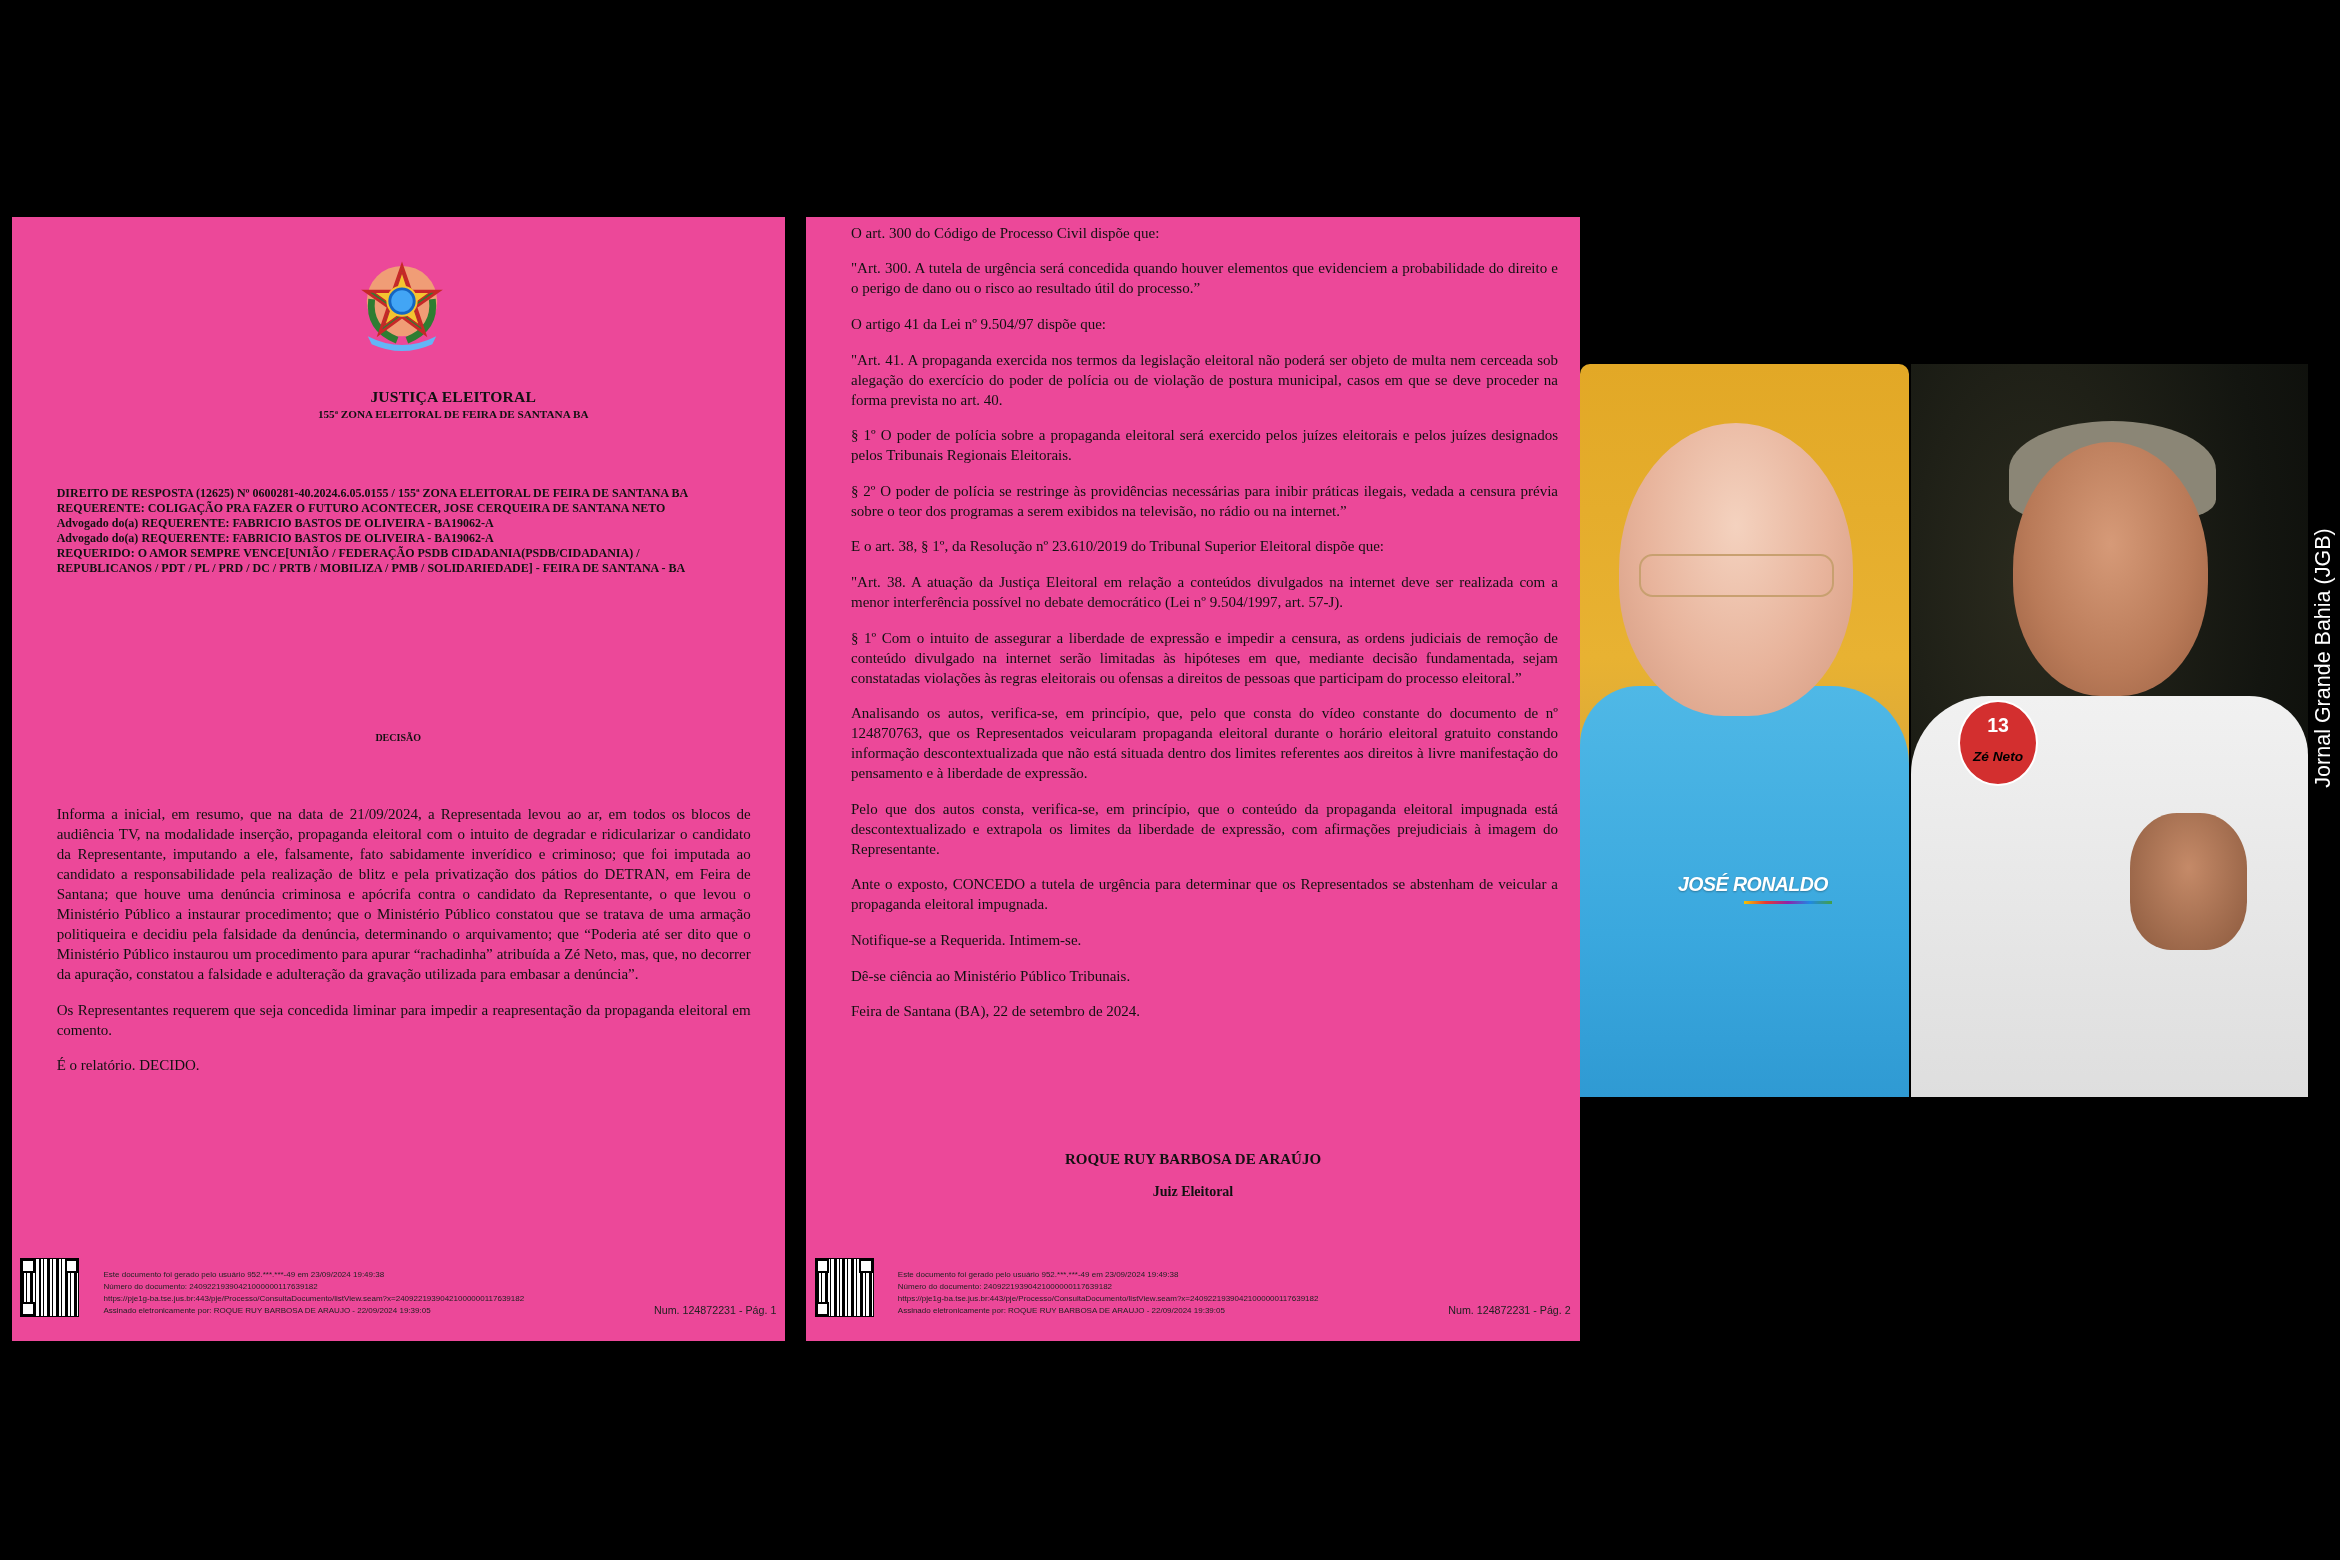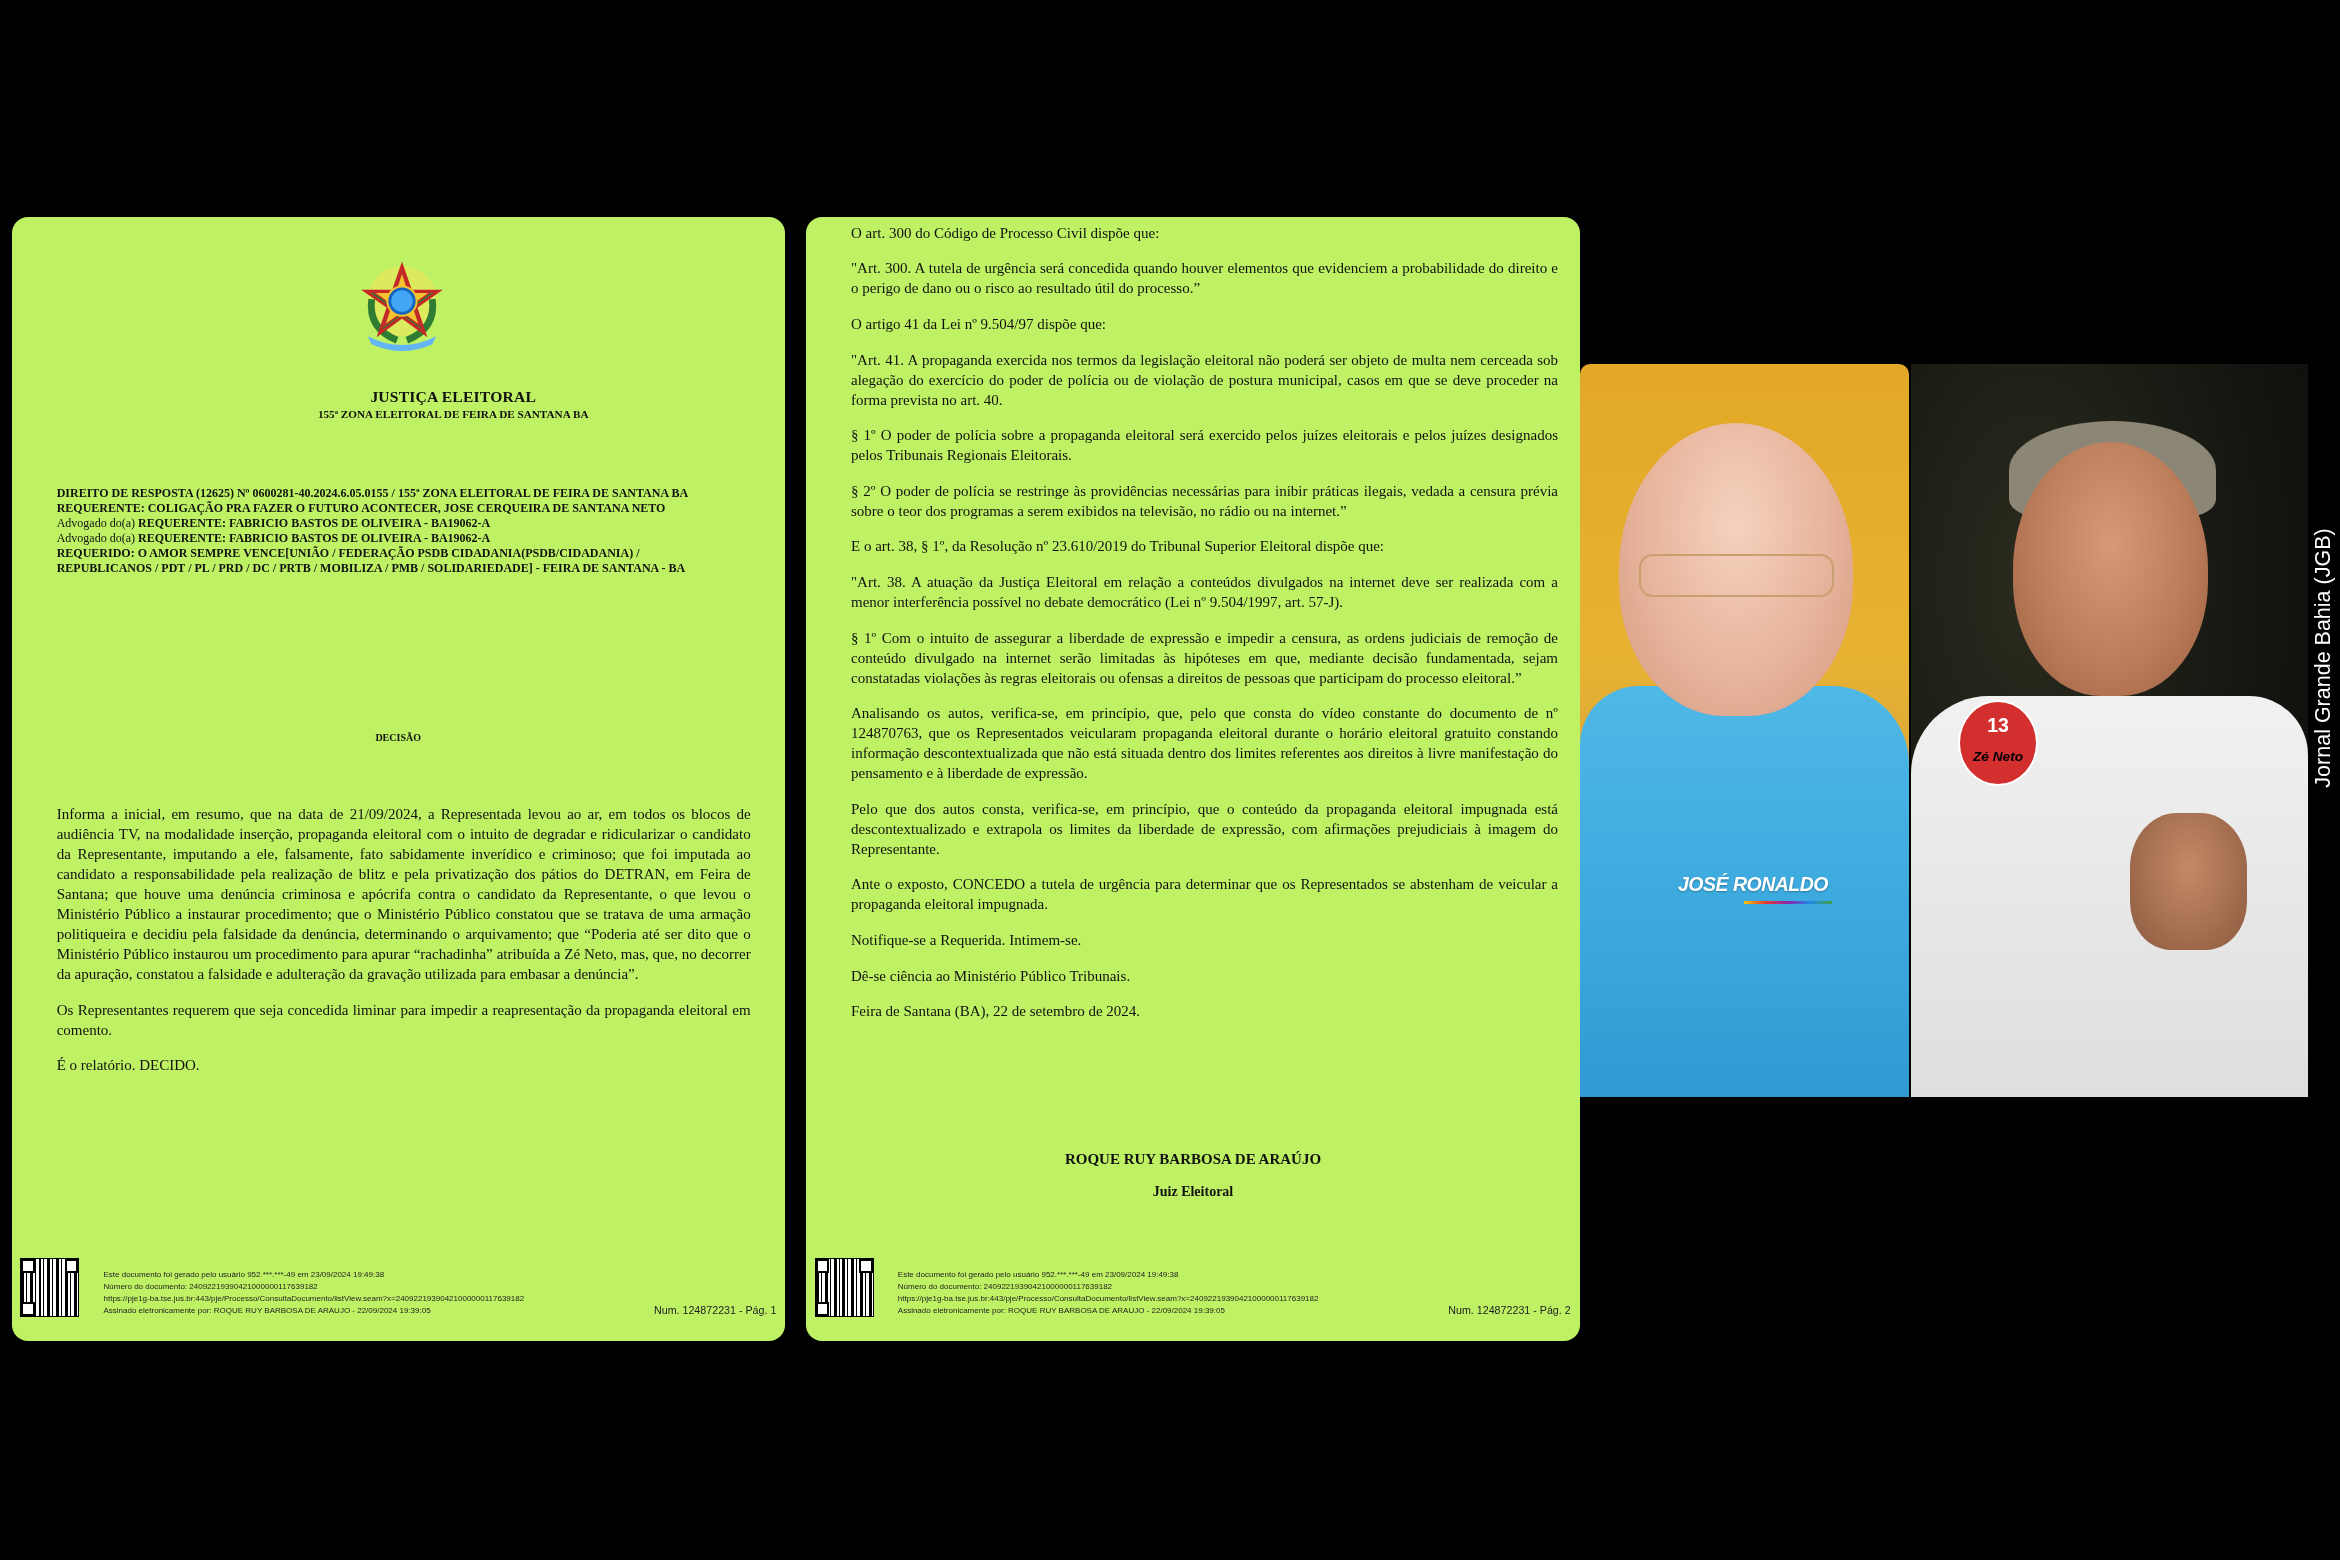--- a/index.html
+++ b/index.html
@@ -1,32 +1,32 @@
 <!DOCTYPE html>
 <html><head>
 <meta charset="utf-8">
 <style>
   html, body { margin:0; padding:0; }
   body {
     width:2341px; height:1560px; background:#000; position:relative; overflow:hidden;
     font-family:"Liberation Serif", serif; color:#111;
   }
   .page {
-    position:absolute; background:#bef264; box-sizing:border-box;border-radius:16px;
+    position:absolute; background:#ec4899; box-sizing:border-box;
   }
   #page1 { left:11.7px; top:217px; width:773px; height:1124px; }
   #page2 { left:806px; top:217px; width:774px; height:1124px; }
   .notch { position:absolute; background:#000; } 
   .seal { position:absolute; left:346px; top:43px; width:88px; height:92px; }
   .court-title { position:absolute; left:0; width:843px; text-align:center; font-weight:bold;padding-left:20px; }
   .court-name { top:171px; font-size:15.6px; letter-spacing:0.2px; }
   .court-zone { top:191px; font-size:11.2px; }
   .case-block { position:absolute; left:45px; top:269px; width:702px; font-size:12px; font-weight:bold; line-height:15px; }
   .case-block .line { white-space:nowrap; }
-  .case-block .normal { font-weight:normal; }
+  .case-block .normal { font-weight:bold; }
   .decisao { position:absolute; left:0; width:773px; top:515px; text-align:center; font-weight:bold; font-size:10px; }
   .body-text { position:absolute; left:45px; width:694px; font-size:15px; line-height:20px; text-align:justify; }
   .body-text p { margin:0 0 15.6px 0; }
   #p1-body { top:587px; }
   #p2-body { left:45px; top:5.9px; width:707px; }
   .signature { position:absolute; left:0; width:774px; text-align:center; font-weight:bold; }
   .sig-name { top:934px; font-size:15px; }
   .sig-role { top:967px; font-size:14px; }
   .footer { position:absolute; left:9.8px; top:1042px; width:751px; height:59px; font-family:"Liberation Sans", sans-serif; }
   .qr { position:absolute; left:0; top:0; width:57px; height:57px;

